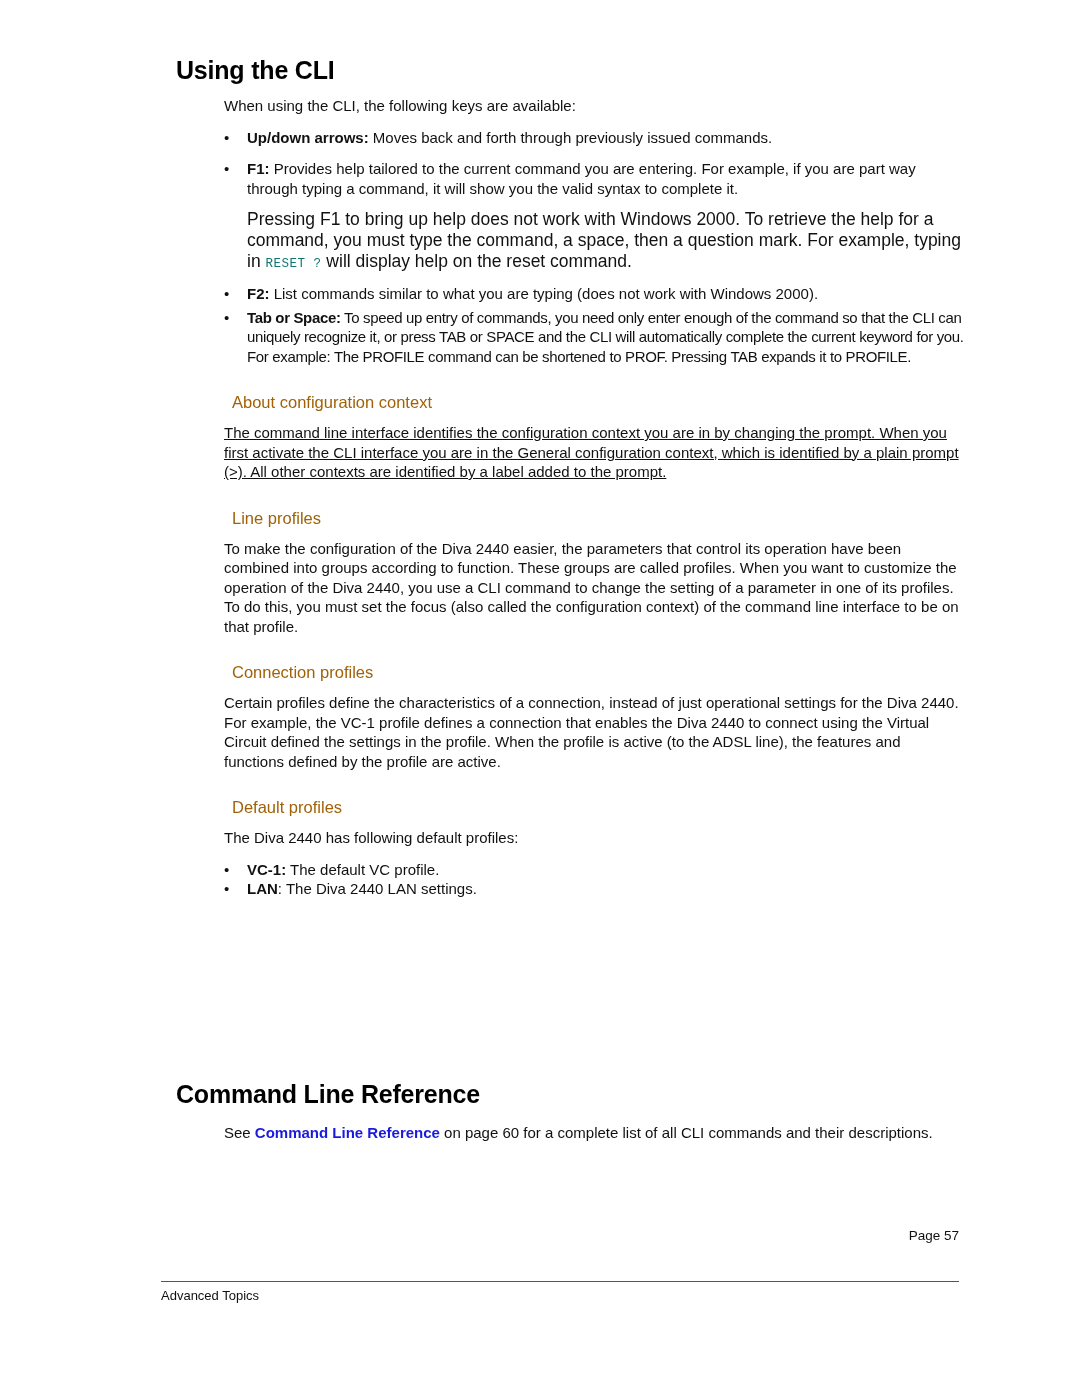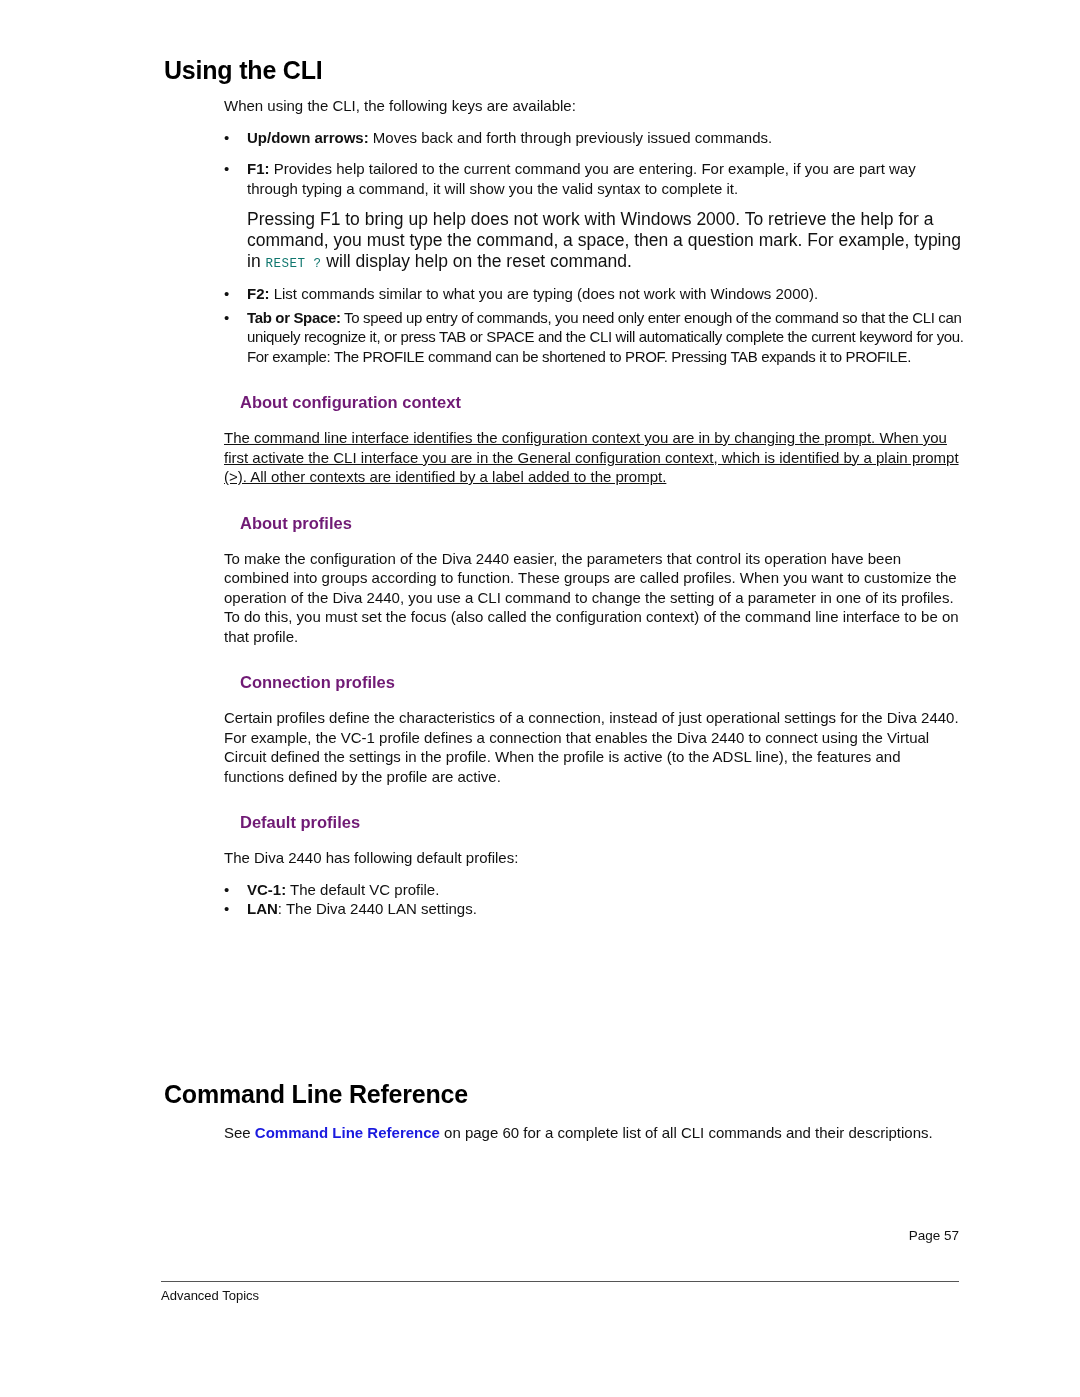--- a/index.html
+++ b/index.html
@@ -1,26 +1,26 @@
 <!DOCTYPE html>
 <html><head>
   <meta charset="utf-8">
   <style>
     html, body { margin: 0; padding: 0; background: #ffffff; }
     body {
       width: 1080px; height: 1397px; position: relative; overflow: hidden;
       font-family: "Liberation Sans", sans-serif; color: #111111;
     }
     .h1 {
-      position: absolute; left: 164px; margin: 0;
+      position: absolute; left: 176px; margin: 0;
       font-size: 25px; font-weight: bold; letter-spacing: -0.2px; color: #000;
     }
     .body-block { position: absolute; left: 224px; width: 740px; }
     p { margin: 0; font-size: 15px; line-height: 19.5px; }
-    .h3 { margin: 16px; font-size: 16.5px; font-weight: bold; color: #701a75; }
+    .h3 { margin: 8px; font-size: 16.5px; font-weight: normal; color: #a16207; }
     ul.bullets { list-style: none; margin: 0; padding: 0; }
     ul.bullets li { position: relative; padding-left: 23px; font-size: 15px; line-height: 19.5px; }
     ul.bullets li .dot { position: absolute; left: 0; top: 0; }
     .note { font-size: 17.5px; line-height: 21px; padding-left: 23px; }
     .mono { font-family: "Liberation Mono", monospace; font-size: 12.5px; color: #0f766e; letter-spacing: 0.5px; }
     .condensed { letter-spacing: -0.35px; }
     .link { color: #1a1adf; font-weight: bold; text-decoration: none; cursor: pointer; }
     .footer-rule { position: absolute; left: 161px; width: 798px; top: 1281px; height: 0; border-top: 1.3px solid #555; }
     .footer-left { position: absolute; left: 161px; top: 1288px; font-size: 13px; }
     .footer-right { position: absolute; right: 121px; top: 1228px; font-size: 13.5px; }
@@ -56,21 +56,21 @@
     <li class="condensed">
       <span class="dot">•</span>
       <b>Tab or Space:</b><span> To speed up entry of commands, you need only enter enough of the command so that the CLI can uniquely recognize it, or press TAB or SPACE and the CLI will automatically complete the current keyword for you. For example: The PROFILE command can be shortened to PROF. Pressing TAB expands it to PROFILE.</span>
     </li>
   </ul>
 
 
   <h3 class="h3" style="margin-top:27px;">About configuration context</h3>
   <p style="margin-top:11px;text-decoration:underline;">The command line interface identifies the configuration context you are in by changing the prompt. When you first activate the CLI interface you are in the General configuration context, which is identified by a plain prompt (&gt;). All other contexts are identified by a label added to the prompt.</p>
 
-  <h3 class="h3" style="margin-top:27px;">About profiles</h3>
+  <h3 class="h3" style="margin-top:27px;">Line profiles</h3>
   <p style="margin-top:11px;">To make the configuration of the Diva 2440 easier, the parameters that control its operation have been combined into groups according to function. These groups are called profiles. When you want to customize the operation of the Diva 2440, you use a CLI command to change the setting of a parameter in one of its profiles. To do this, you must set the focus (also called the configuration context) of the command line interface to be on that profile.</p>
 
   <h3 class="h3" style="margin-top:27px;">Connection profiles</h3>
   <p style="margin-top:11px;">Certain profiles define the characteristics of a connection, instead of just operational settings for the Diva 2440. For example, the VC-1 profile defines a connection that enables the Diva 2440 to connect using the Virtual Circuit defined the settings in the profile. When the profile is active (to the ADSL line), the features and functions defined by the profile are active.</p>
 
   <h3 class="h3" style="margin-top:27px;">Default profiles</h3>
   <p style="margin-top:11px;">The Diva 2440 has following default profiles:</p>
 
   <ul class="bullets" style="margin-top:12px;">
     <li>

